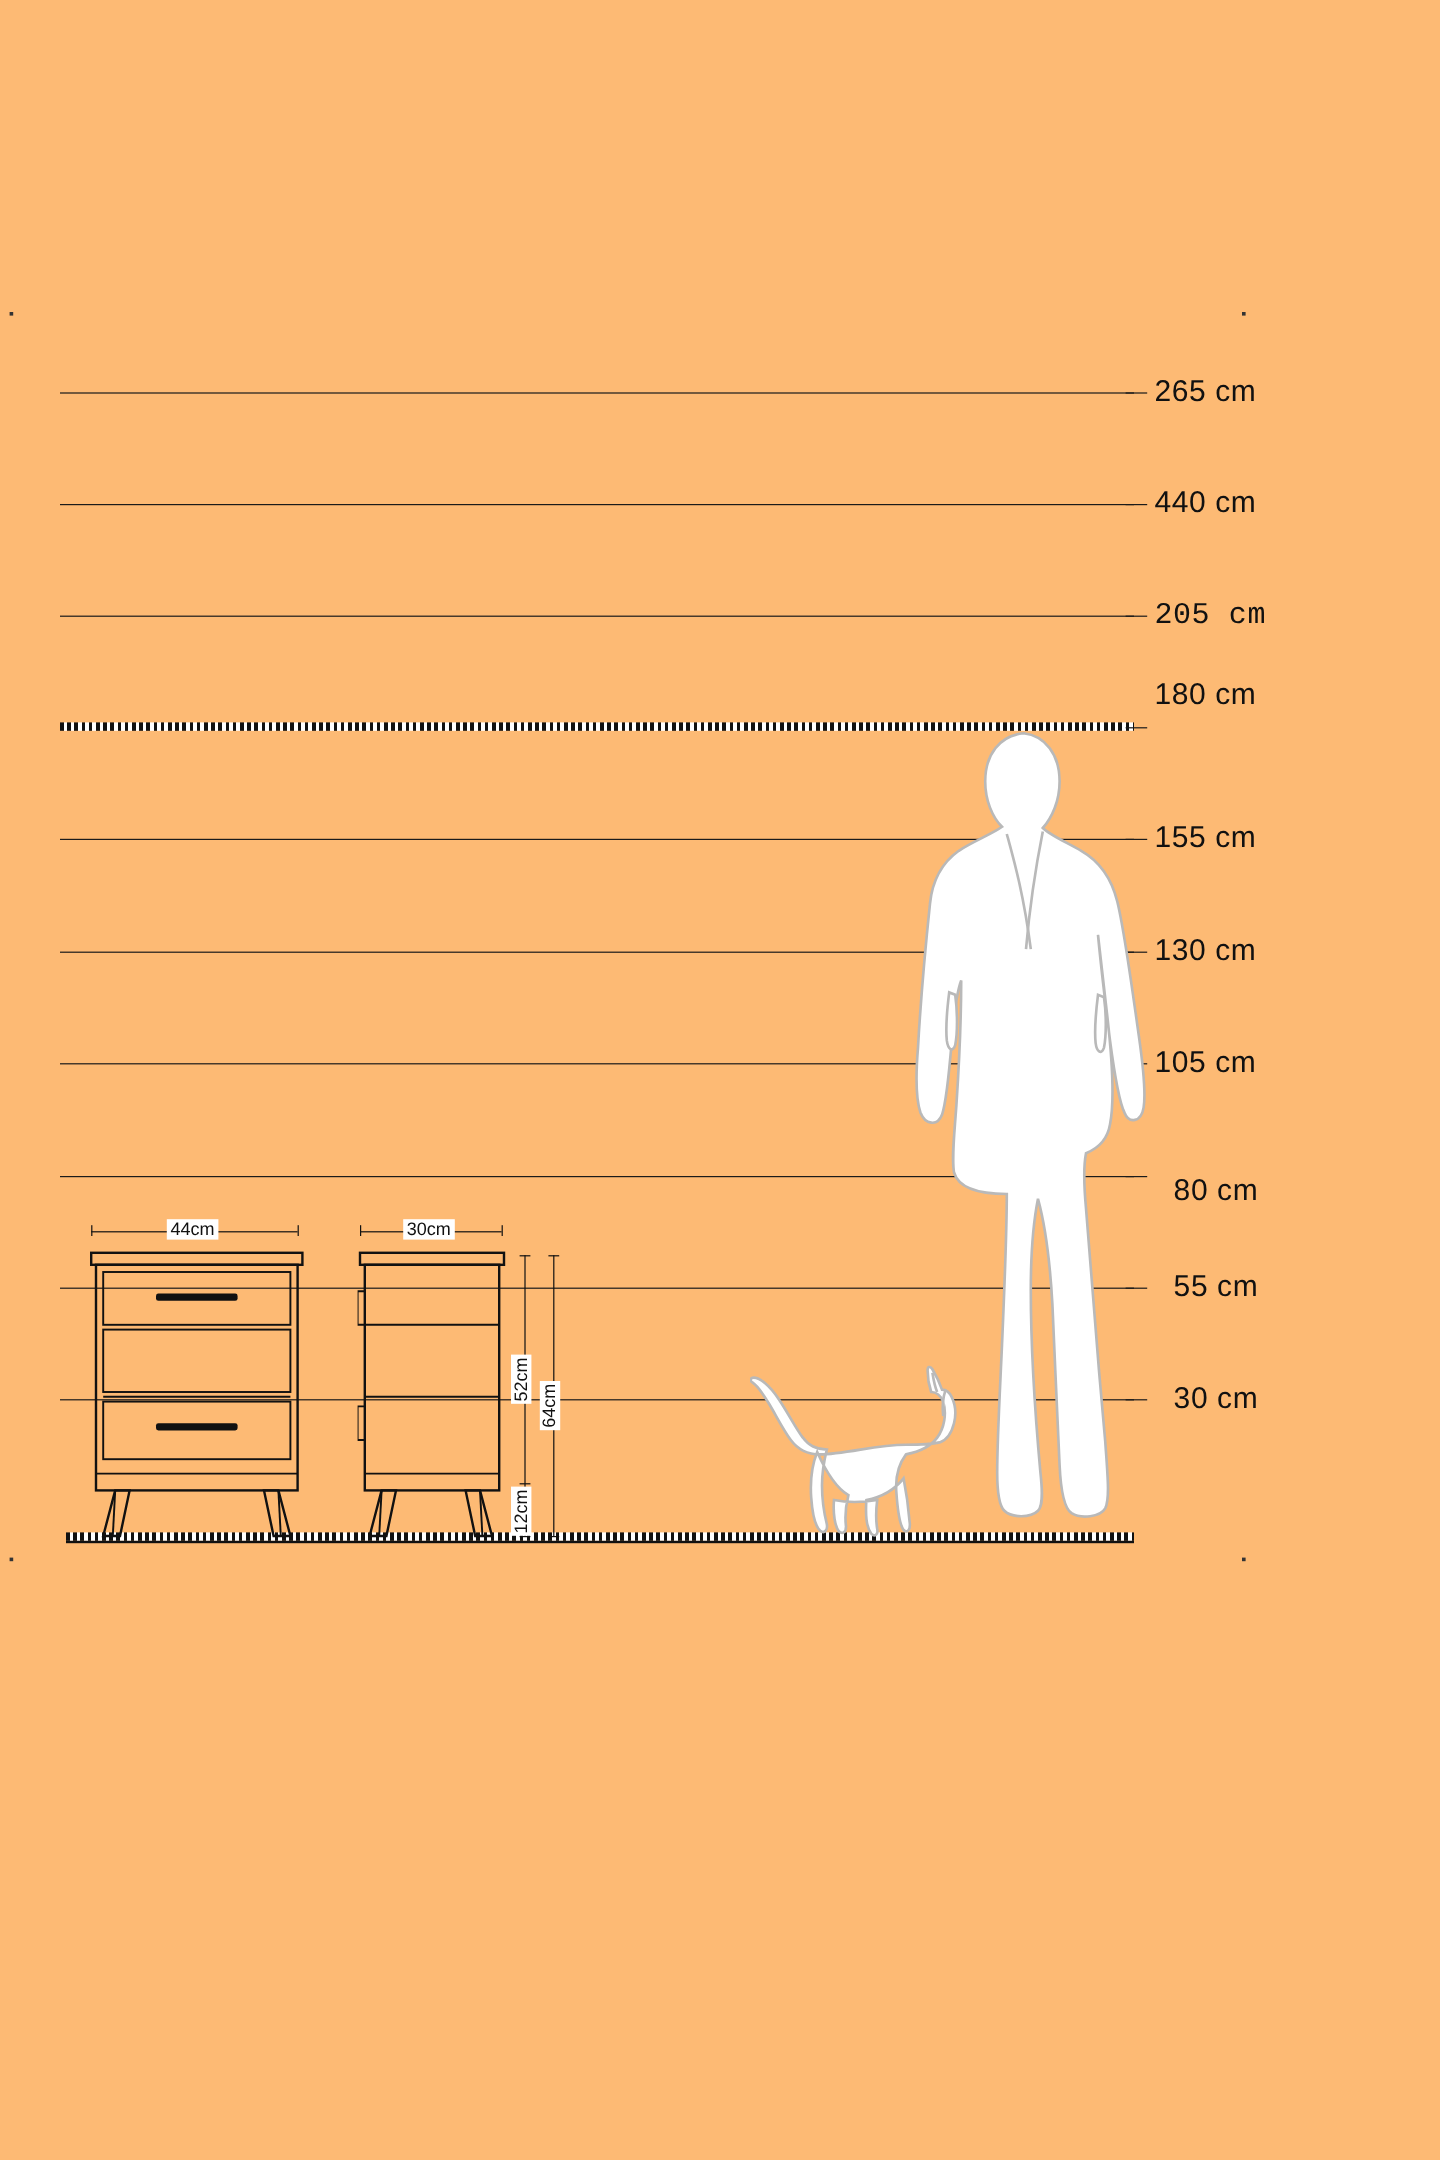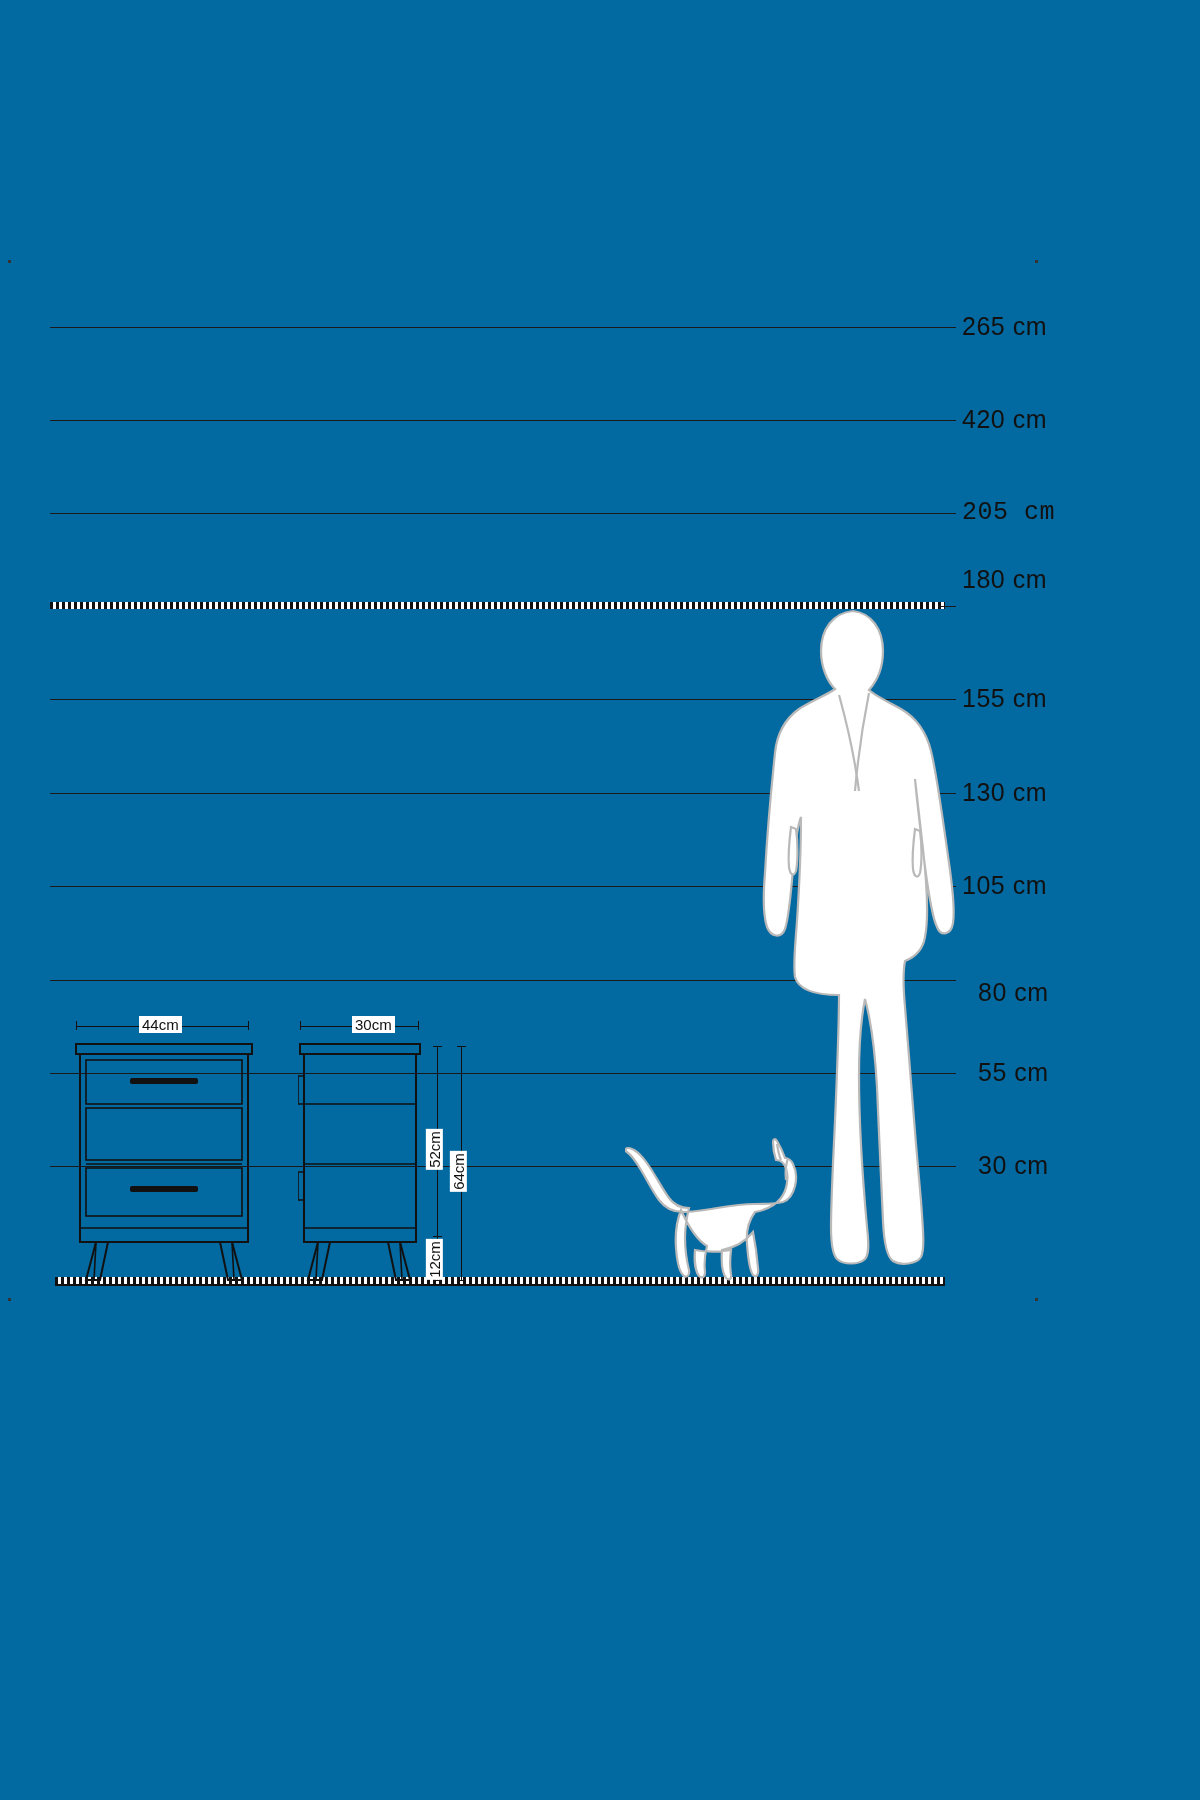--- a/index.html
+++ b/index.html
@@ -12,21 +12,21 @@
     height: 1800px;
     position: relative;
     font-family: "Liberation Sans", sans-serif;
     overflow: hidden;
   }
   #stage {
     position: absolute;
     left: 0; top: 0;
     width: 1200px;
     height: 1800px;
-    background: #0369a1;
+    background: #fdba74;
   }
 
   
   .scale-line {
     position: absolute;
     height: 0;
     border-top: 1px solid #1a1a1a;
   }
   .scale-label {
     position: absolute;
@@ -125,21 +125,21 @@
   <div class="corner-dot" style="left:1035px; top:260px;"></div>
   <div class="corner-dot" style="left:8px; top:1298px;"></div>
   <div class="corner-dot" style="left:1035px; top:1298px;"></div>
 
   <div class="scale-line" style="left:50px; top:327px; width:895px;"></div>
   <div class="tick" style="left:938px; top:327px;"></div>
   <div class="scale-label" style="left:962px; top:312px;">265 cm</div>
 
   <div class="scale-line" style="left:50px; top:420px; width:895px;"></div>
   <div class="tick" style="left:938px; top:420px;"></div>
-  <div class="scale-label" style="left:962px; top:405px;">420 cm</div>
+  <div class="scale-label" style="left:962px; top:405px;">440 cm</div>
 
   <div class="scale-line" style="left:50px; top:513px; width:895px;"></div>
   <div class="tick" style="left:938px; top:513px;"></div>
   <div class="scale-label" style="left:962px; top:498px;font-family:Liberation Mono, monospace;">205 cm</div>
 
   <div class="hatch-band" style="left:50px; top:602px; width:895px;"></div>
   <div class="tick" style="left:938px; top:606px;"></div>
   <div class="scale-label" style="left:962px; top:565px;">180 cm</div>
 
   <div class="scale-line" style="left:50px; top:699px; width:895px;"></div>
@@ -293,21 +293,21 @@
       <path class="stroke-med" d="M 22 200 L 12 238 L 26 238 L 34 200 Z"></path>
       <path class="stroke-med" d="M 158 200 L 168 238 L 154 238 L 146 200 Z"></path>
       <line class="stroke-thin" x1="22" y1="200" x2="20" y2="238"></line>
       <line class="stroke-thin" x1="158" y1="200" x2="160" y2="238"></line>
     </svg>
   </div>
 
   <div class="dim-h" style="left:300px; top:1026px; width:118px;"></div>
   <div class="dim-cap-v" style="left:300px; top:1021px;"></div>
   <div class="dim-cap-v" style="left:418px; top:1021px;"></div>
-  <div class="dim-text" style="left:336px; top:1016px;margin-left:16px;">30cm</div>
+  <div class="dim-text" style="left:336px; top:1016px;">30cm</div>
 
   <div style="position:absolute; left:298px; top:1042px; width:124px; height:242px;">
     <svg width="124" height="242" viewBox="0 0 124 242">
 
       <rect class="stroke-med" x="2" y="2" width="120" height="10"></rect>
 
       <rect class="stroke-med" x="6" y="12" width="112" height="188"></rect>
 
       <line class="stroke-thin" x1="6" y1="62" x2="118" y2="62"></line>
       <line class="stroke-thin" x1="6" y1="122" x2="118" y2="122"></line>

